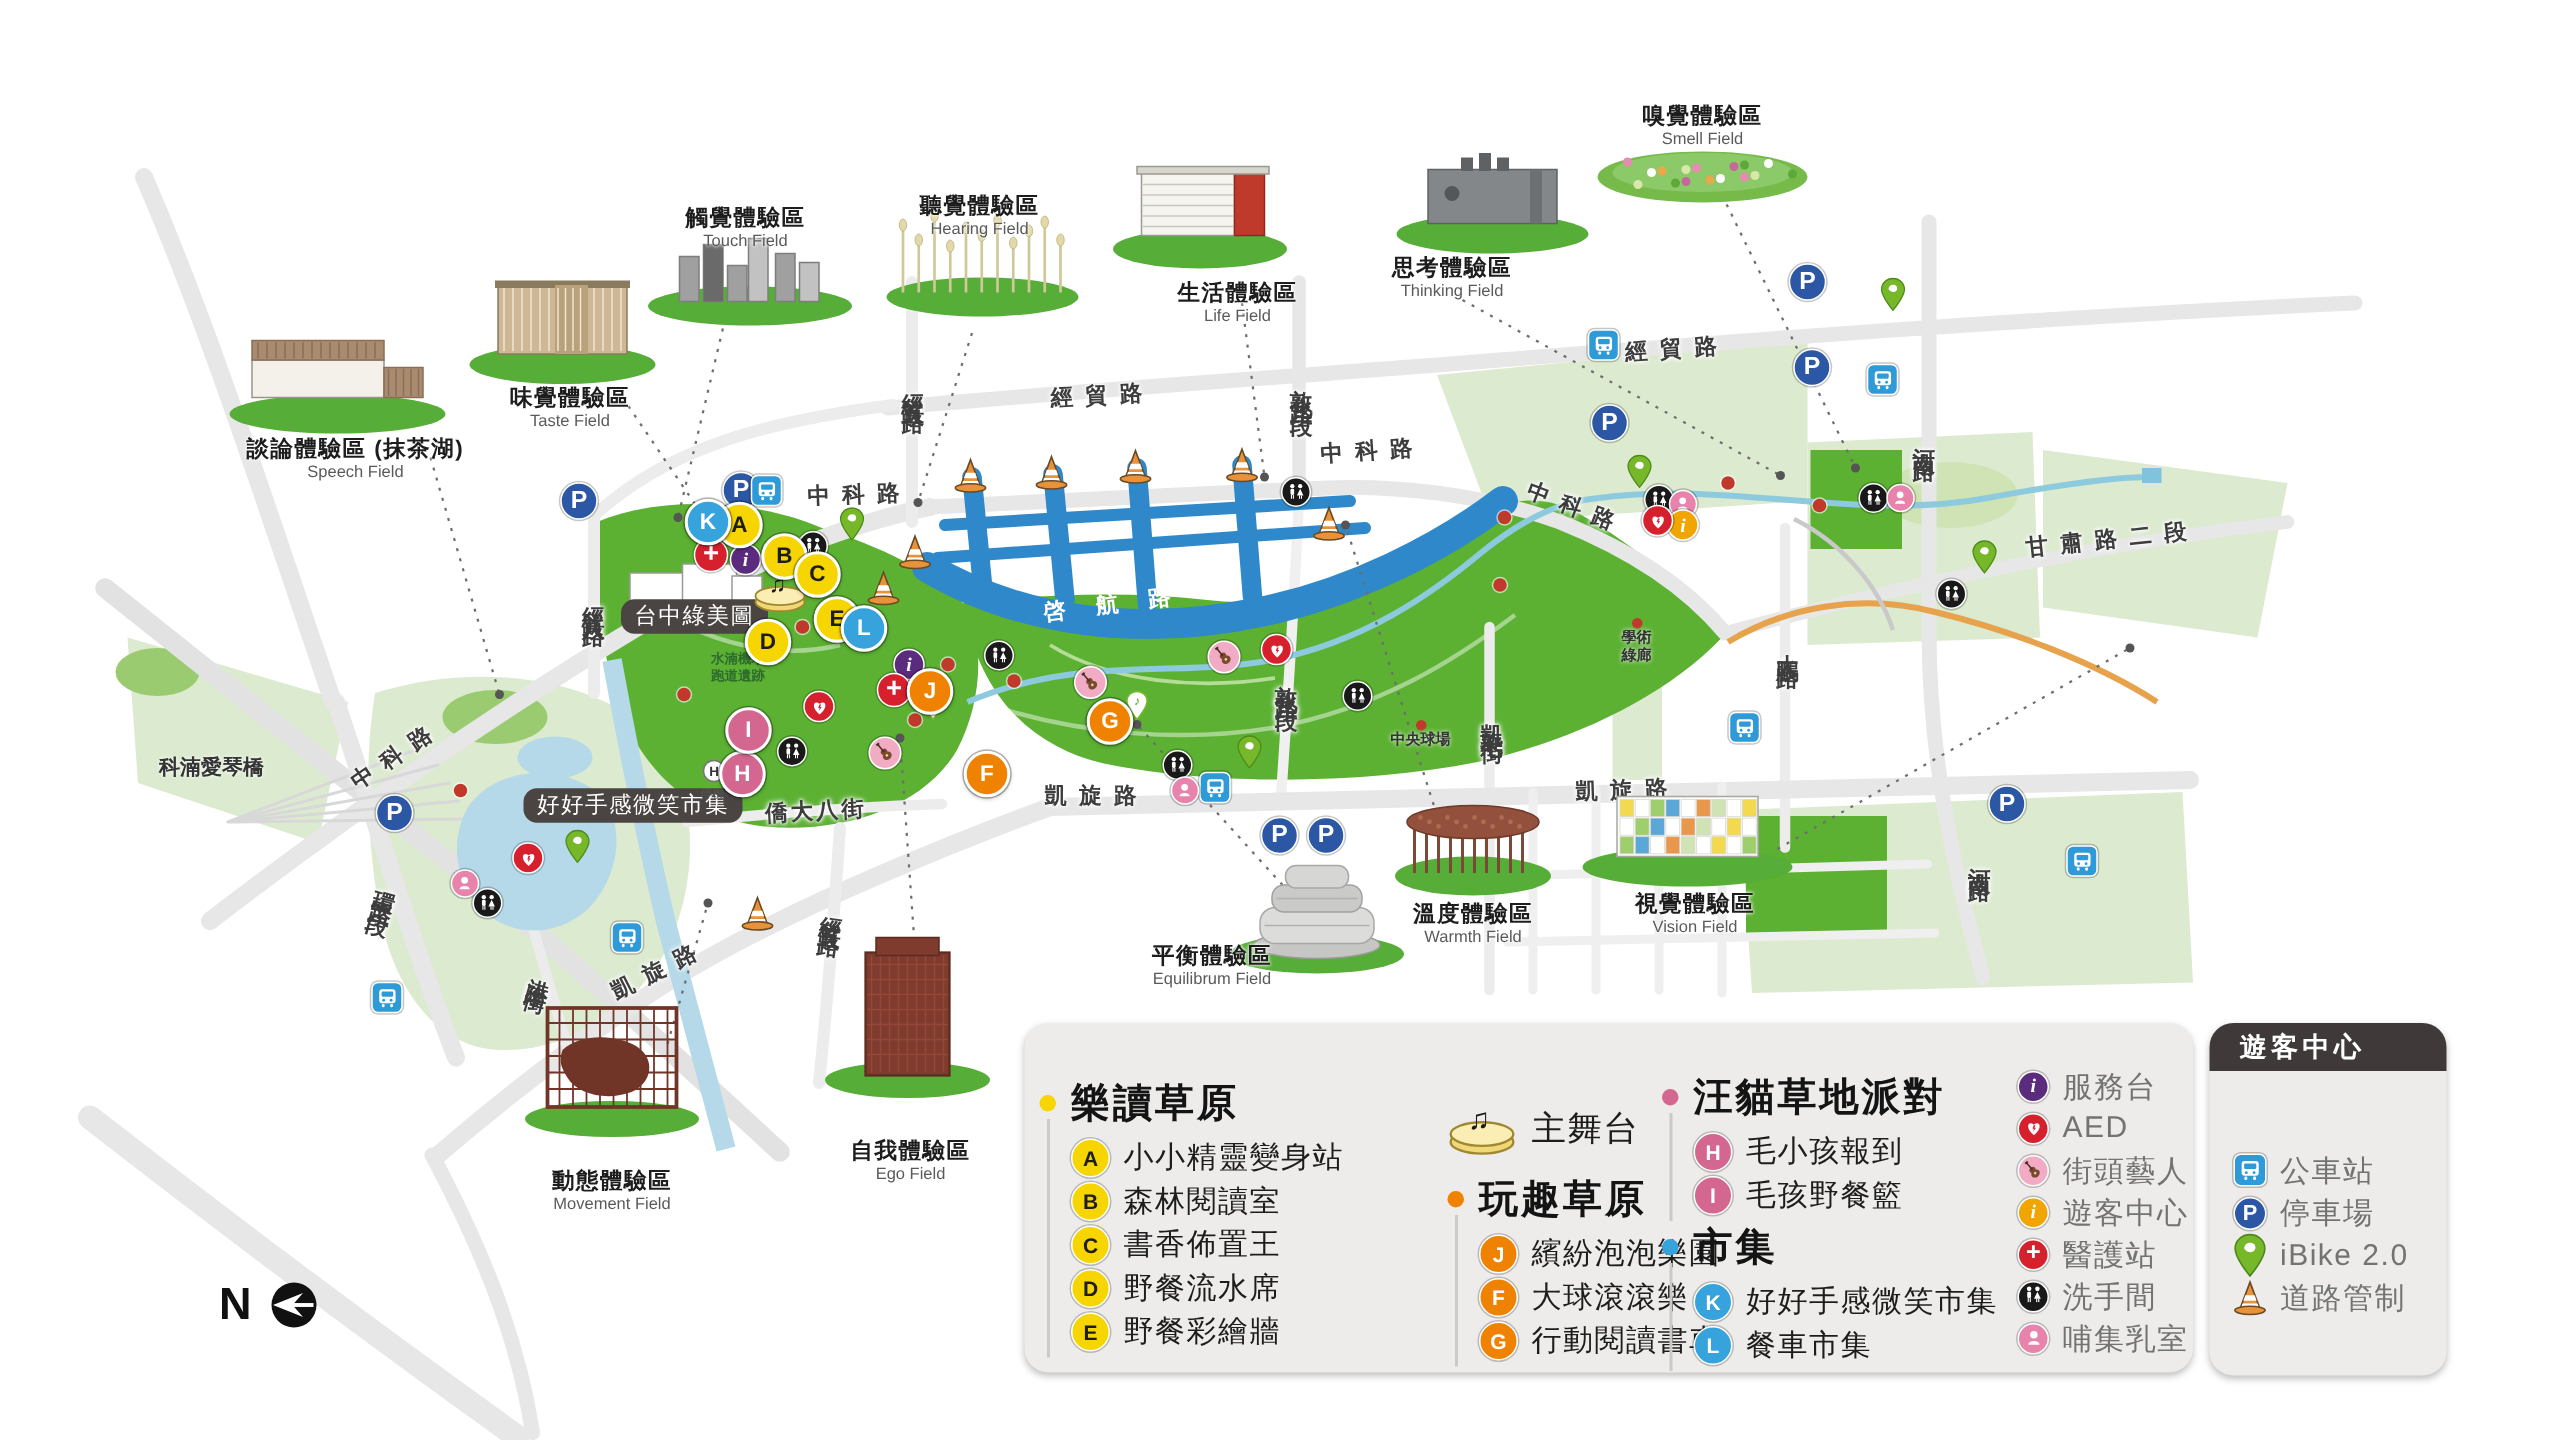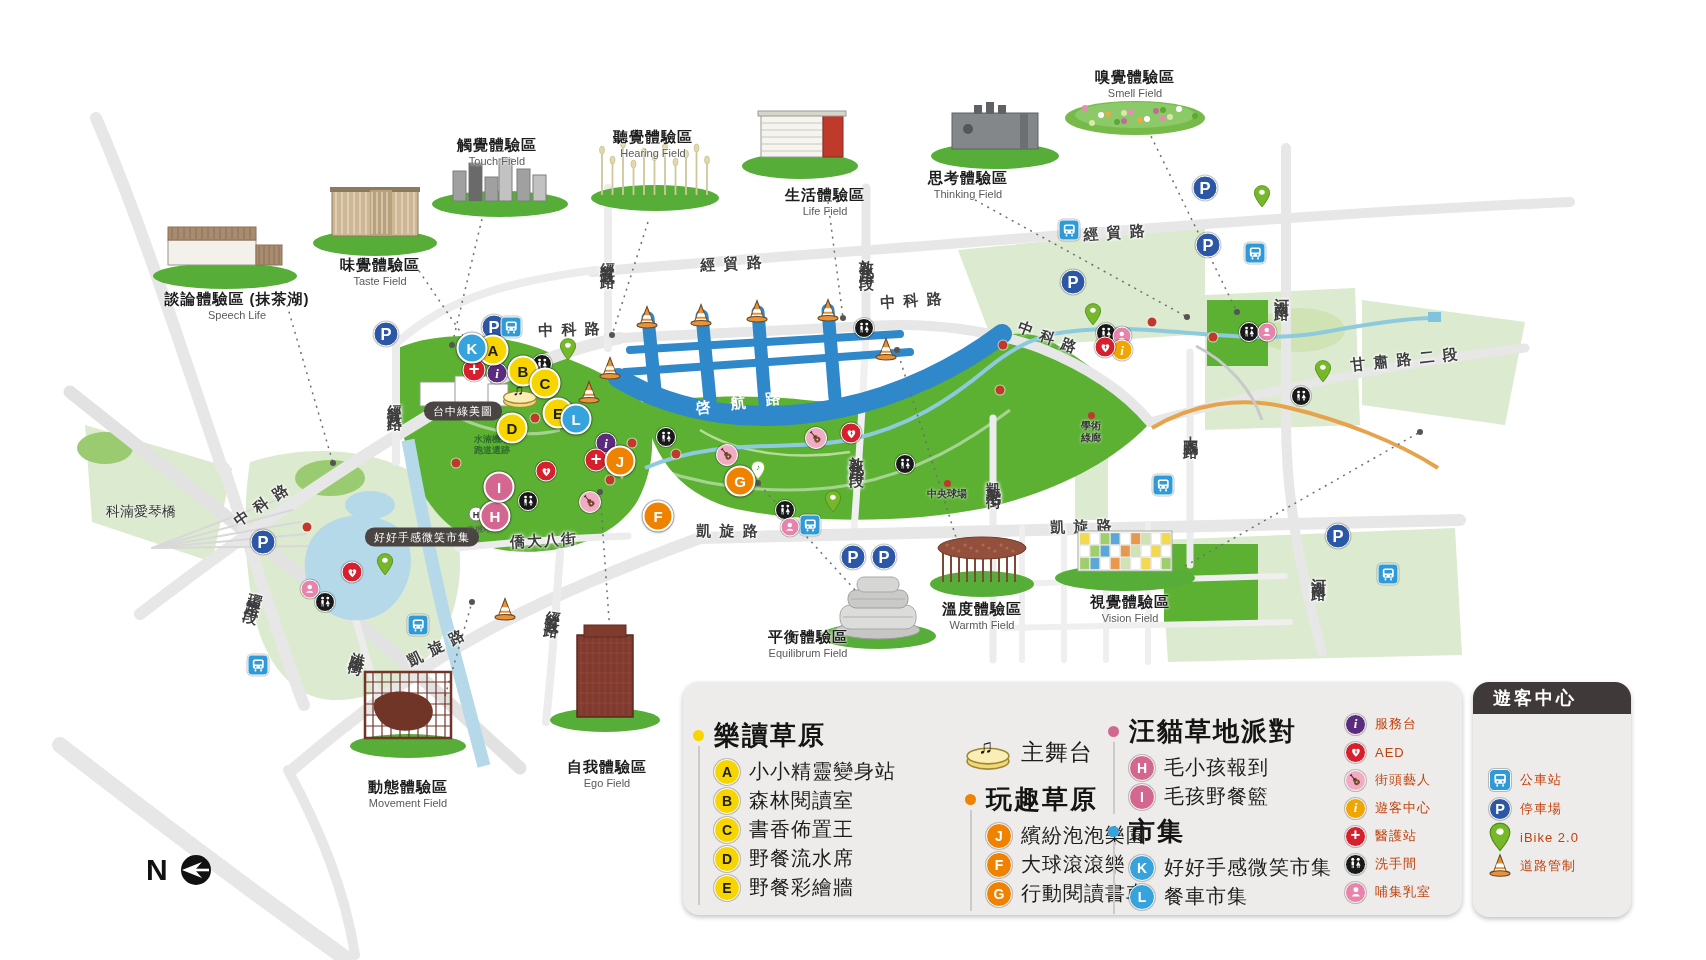--- a/index.html
+++ b/index.html
@@ -14,22 +14,22 @@
     text-shadow:0 0 2px #fff,0 0 3px #fff,0 0 4px #fff;}
   .road-label.v{writing-mode:vertical-rl;letter-spacing:4px}
 
   .field-ill{position:absolute}
   .field-label{position:absolute;transform:translate(-50%,0);text-align:center;white-space:nowrap;
     text-shadow:0 0 2px #fff,0 0 3px #fff;}
   .field-label .ch{font-size:15px;font-weight:bold;color:#1d1d1d;letter-spacing:1px}
   .field-label .en{font-size:11px;color:#5a5a5a;margin-top:0px}
 
   .place-pill{position:absolute;transform:translate(-50%,-50%);background:#4a4543;color:#fff;
-    font-size:11px;padding:2px 9px;border-radius:9px;white-space:nowrap;letter-spacing:1px}
-  .place-plain{position:absolute;transform:translate(-50%,-50%);font-size:14px;font-weight:normal;color:#333;
+    font-size:15px;padding:2px 9px;border-radius:9px;white-space:nowrap;letter-spacing:1px}
+  .place-plain{position:absolute;transform:translate(-50%,-50%);font-size:14px;font-weight:bold;color:#333;
     white-space:nowrap;text-shadow:0 0 3px #fff}
   .place-dot{position:absolute;transform:translate(-50%,0);text-align:center;font-size:10px;font-weight:bold;
     color:#333;line-height:1.15;text-shadow:0 0 3px #fff}
   .place-dot .rd{width:7px;height:7px;border-radius:50%;background:#c0392b;margin:0 auto 1px}
   .place-green{position:absolute;transform:translate(-50%,0);text-align:center;font-size:9px;color:#2e6b2e;
     line-height:1.2;font-weight:bold}
   .place-tiny{position:absolute;transform:translate(-50%,0);font-size:8px;color:#555;white-space:nowrap}
 
   .marker{position:absolute;transform:translate(-50%,-50%);display:flex;align-items:center;justify-content:center}
   .marker.pin{transform:translate(-50%,-88%)}
@@ -58,21 +58,21 @@
   .sec h3{margin:0;font-size:26px;color:#141414;letter-spacing:2px;line-height:30px;font-weight:bold}
   .sec ul{list-style:none;margin:7px 0 0;padding:0}
   .sec li{display:flex;align-items:center;height:29px;gap:9px}
   .badge{width:24px;height:24px;border-radius:50%;font-size:14px;font-weight:bold;
     display:flex;align-items:center;justify-content:center;border:1.5px solid #fff;
     box-shadow:0 0 0 1px rgba(0,0,0,.22);flex:none}
   .itemtext{font-size:20px;color:#1d1d1d;letter-spacing:1px;white-space:nowrap}
   .stage-row{display:flex;align-items:center;gap:10px;height:40px}
   .stage-row .itemtext{font-size:23px}
   .fac-row{display:flex;align-items:center;height:28px;gap:9px}
-  .fac-label{font-size:13px;color:#c2410c;letter-spacing:1px;white-space:nowrap}
+  .fac-label{font-size:20px;color:#737373;letter-spacing:1px;white-space:nowrap}
 
   #compass{position:absolute;left:146px;top:852px;display:flex;align-items:center;gap:10px;z-index:40}
   #compass .n{font-size:30px;font-weight:bold;color:#111}
 </style>
 </head>
 <body>
 
 <svg id="map-svg" width="1706" height="960" viewBox="0 0 1706 960">
   <g>
     <path d="M958,250 L1205,226 L1205,334 L995,348 Z" fill="#dcead0"></path>
@@ -220,21 +220,21 @@
         <line x1="100" y1="45" x2="100" y2="56" stroke="#8a6e56" stroke-width="1"></line>
         <rect x="106" y="62" width="26" height="20" fill="#a98c70" stroke="#8a6e56"></rect>
         <line x1="109" y1="63" x2="109" y2="81" stroke="#8a6e56" stroke-width="1"></line>
         <line x1="114" y1="63" x2="114" y2="81" stroke="#8a6e56" stroke-width="1"></line>
         <line x1="119" y1="63" x2="119" y2="81" stroke="#8a6e56" stroke-width="1"></line>
         <line x1="124" y1="63" x2="124" y2="81" stroke="#8a6e56" stroke-width="1"></line>
         <line x1="129" y1="63" x2="129" y2="81" stroke="#8a6e56" stroke-width="1"></line>
       </svg></div>
     <div class="field-label" style="left:237px;top:290px">
     <div class="ch">談論體驗區 (抹茶湖)</div>
-    <div class="en">Speech Life</div>
+    <div class="en">Speech Field</div>
     </div>
     <div class="field-ill" style="left:300px;top:150px"><svg width="150" height="110" viewBox="0 0 150 110">
         <ellipse cx="75" cy="93" rx="62" ry="13" fill="#56ad37"></ellipse>
         <rect x="32" y="40" width="86" height="46" fill="#cdb795" stroke="#8a7a5e"></rect>
         <line x1="36" y1="42" x2="36" y2="84" stroke="#efe6d2" stroke-width="1"></line>
         <line x1="42" y1="42" x2="42" y2="84" stroke="#efe6d2" stroke-width="1"></line>
         <line x1="48" y1="42" x2="48" y2="84" stroke="#efe6d2" stroke-width="1"></line>
         <line x1="54" y1="42" x2="54" y2="84" stroke="#efe6d2" stroke-width="1"></line>
         <line x1="60" y1="42" x2="60" y2="84" stroke="#efe6d2" stroke-width="1"></line>
         <line x1="66" y1="42" x2="66" y2="84" stroke="#efe6d2" stroke-width="1"></line>

